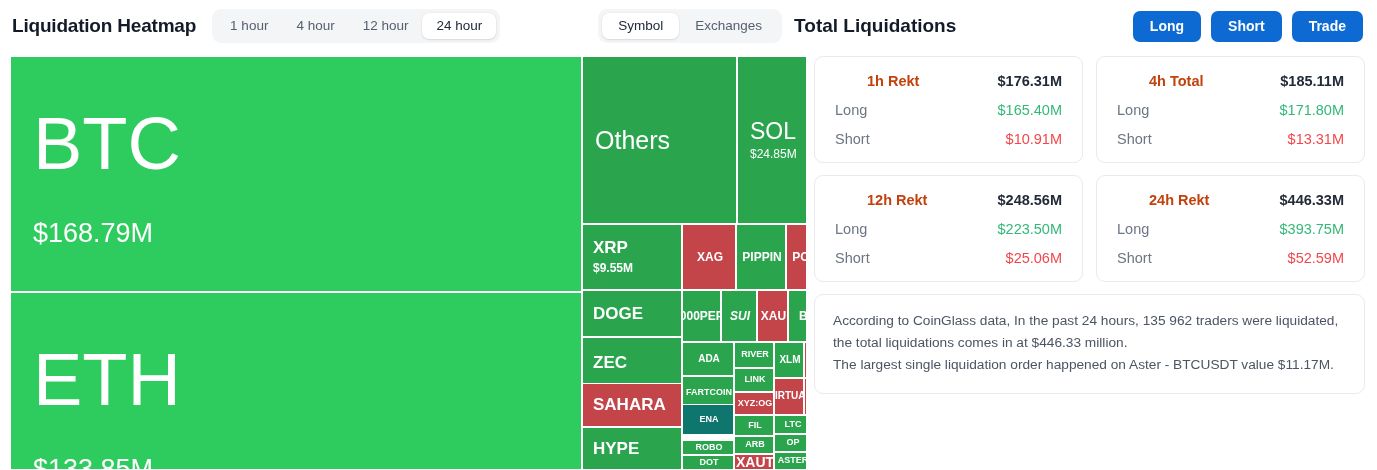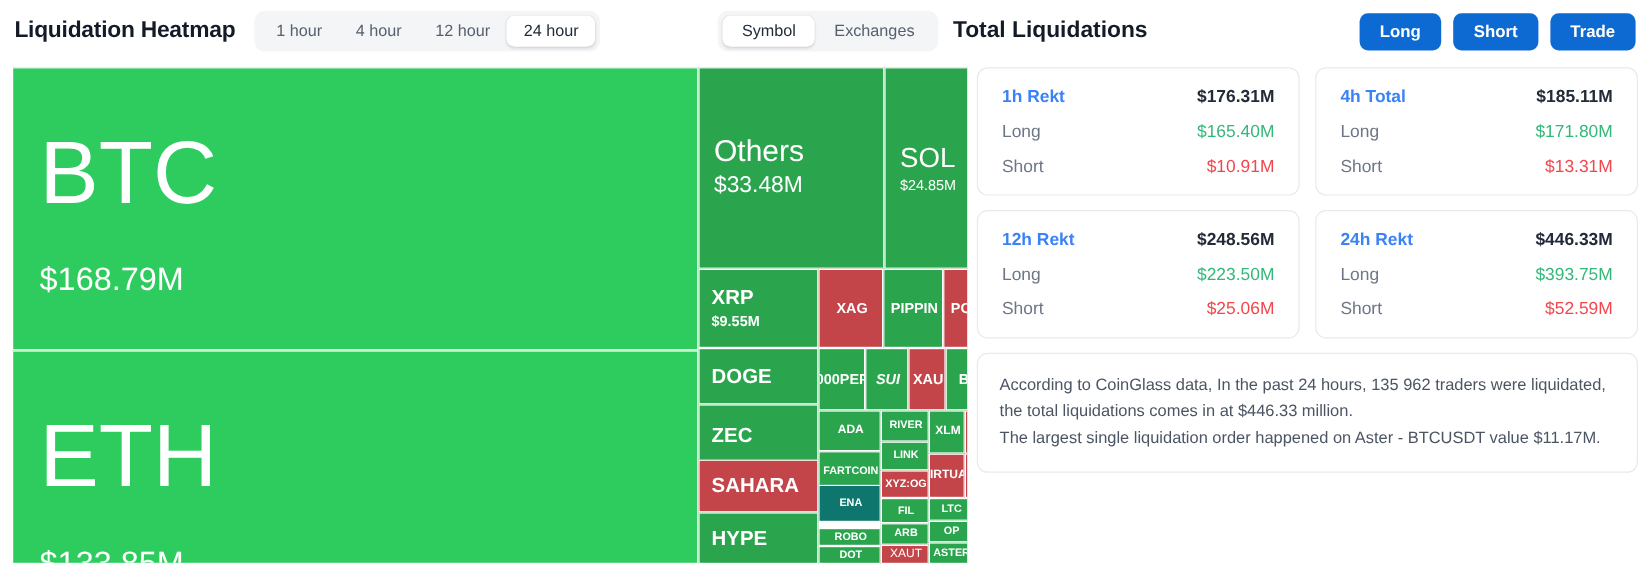--- a/index.html
+++ b/index.html
@@ -87,21 +87,21 @@
   .card-row { display: flex; gap: 13px; }
   .stat-card {
     flex: 1 1 0; min-width: 0;
     background: #ffffff;
     border: 1px solid #e8eaee;
     border-radius: 9px;
     padding: 16px 20px 15px 20px;
   }
   .stat-line { display: flex; justify-content: space-between; align-items: baseline; }
   .stat-line + .stat-line { margin-top: 13px; }
-  .stat-key-head { font-size: 14.5px; font-weight: bold; color: #3b82f6; }
+  .stat-key-head { font-size: 14.5px; font-weight: bold; color: #c2410c; margin-left: 32px; }
   .stat-val-head { font-size: 14.5px; font-weight: bold; color: #222b38; }
   .stat-key { font-size: 14.5px; color: #6c7684; }
   .stat-val-long { font-size: 14.5px; color: #34b879; }
   .stat-val-short { font-size: 14.5px; color: #f1474c; }
 
   .note-card {
     background: #ffffff;
     border: 1px solid #e8eaee;
     border-radius: 9px;
     padding: 15px 18px 16px 18px;
@@ -151,21 +151,20 @@
           </div>
           <div class="tile big" style="left: 0px; top: 236px; width: 572px; height: 178px; background: rgb(46, 204, 94);">
             <div class="lbl" style="padding-left: 22px; padding-top: 48px;">
               <div class="sym" style="font-size: 74px;">ETH</div>
               <div class="val" style="font-size: 27px; margin-top: 34px;">$133.85M</div>
             </div>
           </div>
           <div class="tile" style="left: 572px; top: 0px; width: 155px; height: 168px; background: rgb(43, 164, 78);">
             <div class="lbl" style="padding-left: 12px;">
               <div class="sym" style="font-size: 25px;">Others</div>
-              <div class="val" style="font-size: 19px; margin-top: 4px;">$33.48M</div>
             </div>
           </div>
           <div class="tile" style="left: 727px; top: 0px; width: 118px; height: 168px; background: rgb(43, 164, 78);">
             <div class="lbl" style="padding-left: 12px;">
               <div class="sym" style="font-size: 23px;">SOL</div>
               <div class="val" style="font-size: 12px; margin-top: 4px;">$24.85M</div>
             </div>
           </div>
           <div class="tile" style="left: 572px; top: 168px; width: 100px; height: 66px; background: rgb(43, 164, 78);">
             <div class="lbl" style="padding-left: 10px;">
@@ -273,21 +272,21 @@
               <div class="sym" style="font-size: 9px; font-weight: bold;">FIL</div>
             </div>
           </div>
           <div class="tile" style="left: 724px; top: 380px; width: 40px; height: 18px; background: rgb(43, 164, 78);">
             <div class="lbl" style="padding-left: 2px; align-items: center;">
               <div class="sym" style="font-size: 9px; font-weight: bold;">ARB</div>
             </div>
           </div>
           <div class="tile" style="left: 724px; top: 398px; width: 40px; height: 16px; background: rgb(195, 69, 74);">
             <div class="lbl" style="padding-left: 2px; align-items: center;">
-              <div class="sym" style="font-size: 10px; font-weight: normal;">XAUT</div>
+              <div class="sym" style="font-size: 14px; font-weight: bold;">XAUT</div>
             </div>
           </div>
           <div class="tile" style="left: 764px; top: 286px; width: 30px; height: 36px; background: rgb(43, 164, 78);">
             <div class="lbl" style="padding-left: 2px; align-items: center;">
               <div class="sym" style="font-size: 10px; font-weight: bold;">XLM</div>
             </div>
           </div>
           <div class="tile" style="left: 794px; top: 286px; width: 30px; height: 36px; background: rgb(195, 69, 74);">
             <div class="lbl" style="padding-left: 2px; align-items: center;"></div>
           </div>

